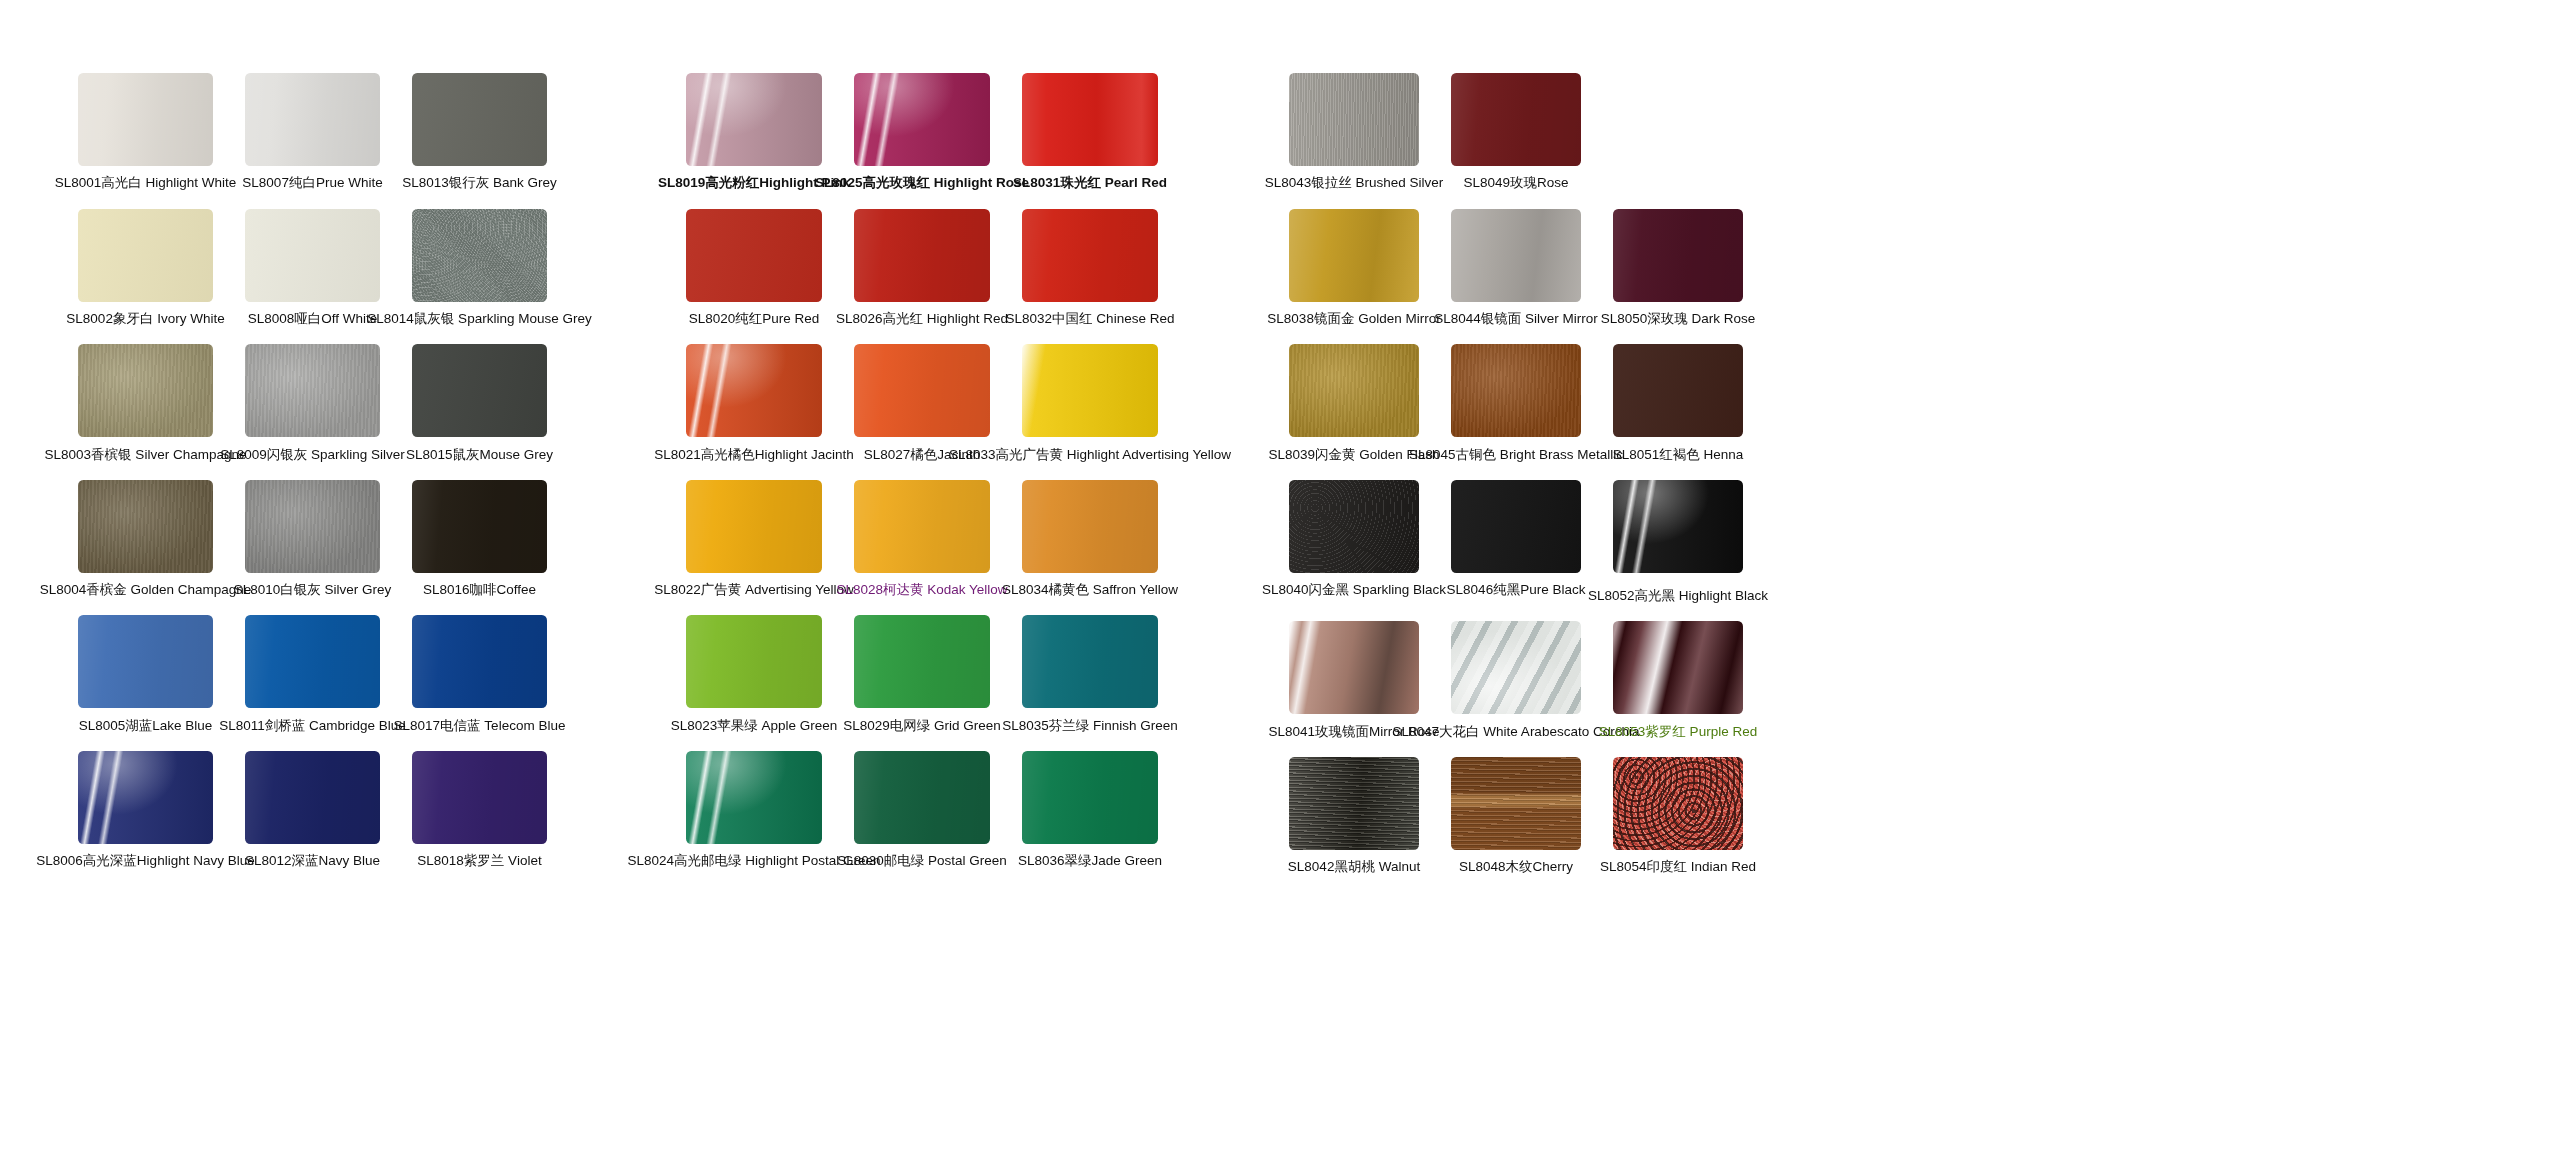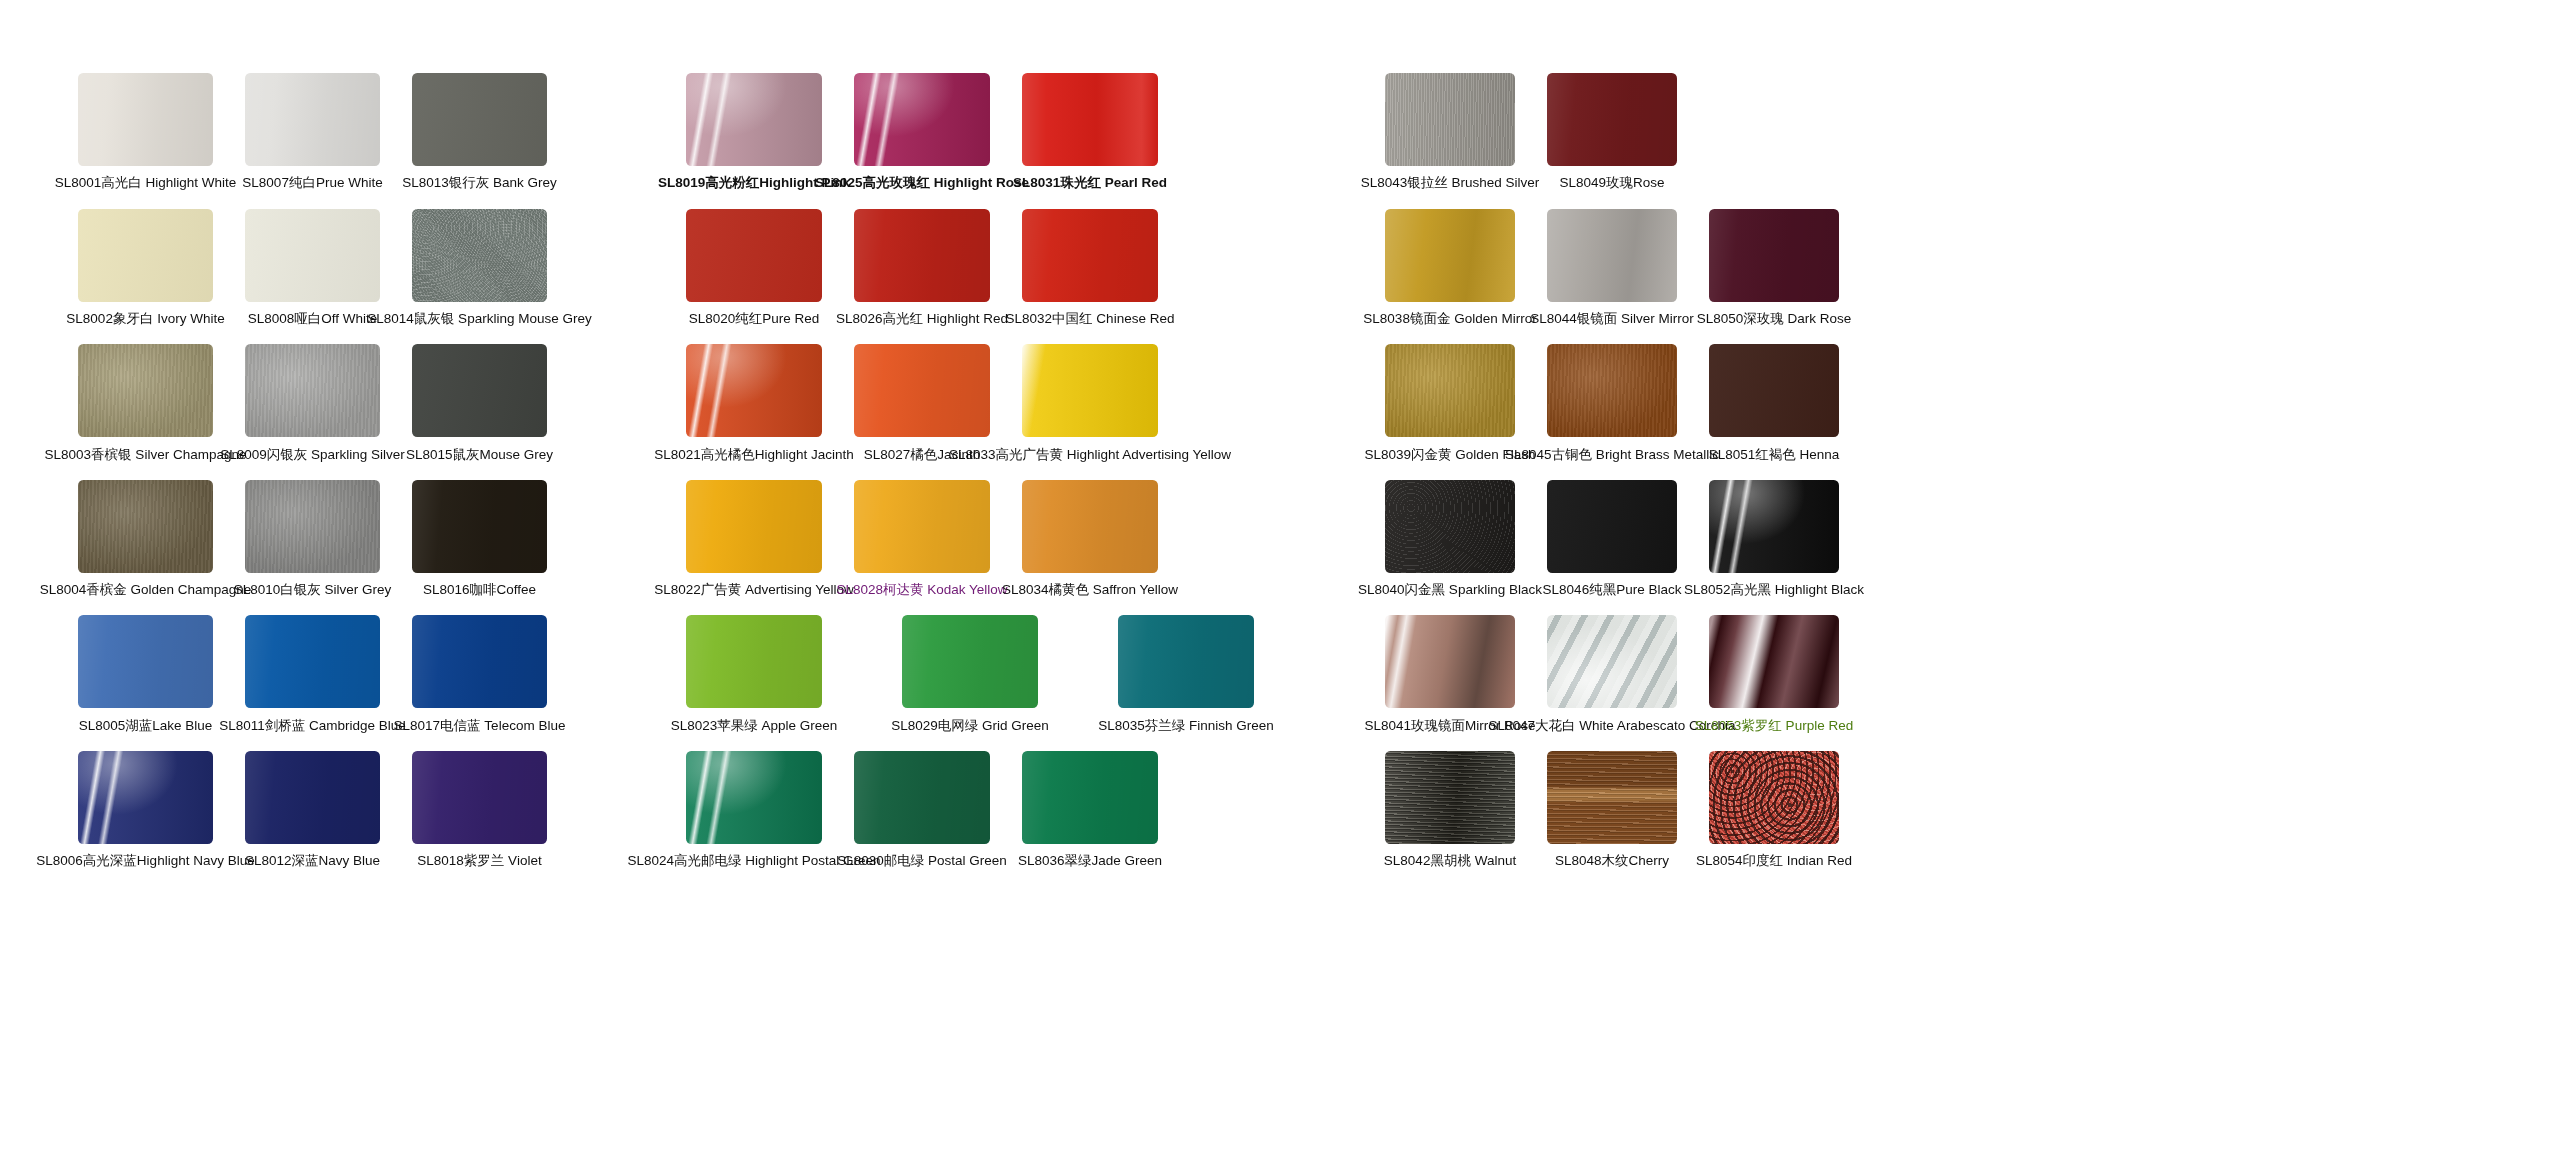--- a/index.html
+++ b/index.html
@@ -189,21 +189,21 @@
         </div>
         <div class="cell" style="margin-right: 32px; width: 136px;">
           <div class="swatch" style="width: 136px; height: 93px; background: linear-gradient(95deg, rgba(255, 255, 255, 0.1) 0%, rgba(255, 255, 255, 0.02) 22%, rgba(0, 0, 0, 0.06) 60%, rgba(0, 0, 0, 0.1) 100%), rgb(238, 171, 33);"></div>
           <div class="cap" style="margin-top: 10.4px; color: #701a75;">SL8028柯达黄  Kodak Yellow</div>
         </div>
         <div class="cell" style="margin-right: 0px; width: 136px;">
           <div class="swatch" style="width: 136px; height: 93px; background: linear-gradient(95deg, rgba(255, 255, 255, 0.1) 0%, rgba(255, 255, 255, 0.02) 22%, rgba(0, 0, 0, 0.06) 60%, rgba(0, 0, 0, 0.1) 100%), rgb(221, 142, 44);"></div>
           <div class="cap" style="margin-top: 10.4px; color: rgb(17, 17, 17);">SL8034橘黄色  Saffron Yellow</div>
         </div>
       </div>
-      <div class="row" style="margin-bottom: 18.7px; gap: 48px;">
+      <div class="row" style="margin-bottom: 18.7px;">
         <div class="cell" style="margin-right: 32px; width: 136px;">
           <div class="swatch" style="width: 136px; height: 93px; background: linear-gradient(95deg, rgba(255, 255, 255, 0.1) 0%, rgba(255, 255, 255, 0.02) 22%, rgba(0, 0, 0, 0.06) 60%, rgba(0, 0, 0, 0.1) 100%), rgb(128, 187, 43);"></div>
           <div class="cap" style="margin-top: 10.4px; color: rgb(17, 17, 17);">SL8023苹果绿  Apple Green</div>
         </div>
         <div class="cell" style="margin-right: 32px; width: 136px;">
           <div class="swatch" style="width: 136px; height: 93px; background: linear-gradient(95deg, rgba(255, 255, 255, 0.1) 0%, rgba(255, 255, 255, 0.02) 22%, rgba(0, 0, 0, 0.06) 60%, rgba(0, 0, 0, 0.1) 100%), rgb(47, 156, 65);"></div>
           <div class="cap" style="margin-top: 10.4px; color: rgb(17, 17, 17);">SL8029电网绿  Grid Green</div>
         </div>
         <div class="cell" style="margin-right: 0px; width: 136px;">
           <div class="swatch" style="width: 136px; height: 93px; background: linear-gradient(95deg, rgba(255, 255, 255, 0.1) 0%, rgba(255, 255, 255, 0.02) 22%, rgba(0, 0, 0, 0.06) 60%, rgba(0, 0, 0, 0.1) 100%), rgb(14, 110, 120);"></div>
@@ -266,21 +266,21 @@
       </div>
       <div class="row" style="margin-bottom: 18.7px;">
         <div class="cell" style="margin-right: 32px; width: 130px;">
           <div class="swatch" style="width: 130px; height: 93px; background: repeating-radial-gradient(circle at 20% 30%, rgba(255, 255, 255, 0.12) 0px, rgba(255, 255, 255, 0.12) 0.5px, rgba(0, 0, 0, 0) 0.5px, rgba(0, 0, 0, 0) 3.6px), linear-gradient(100deg, rgba(255, 255, 255, 0.06), rgba(0, 0, 0, 0.2)), rgb(33, 31, 29);"></div>
           <div class="cap" style="margin-top: 10.4px; color: rgb(17, 17, 17);">SL8040闪金黑  Sparkling Black</div>
         </div>
         <div class="cell" style="margin-right: 32px; width: 130px;">
           <div class="swatch" style="width: 130px; height: 93px; background: linear-gradient(100deg, rgba(255, 255, 255, 0.05), rgba(0, 0, 0, 0.05)), rgb(20, 20, 20);"></div>
           <div class="cap" style="margin-top: 10.4px; color: rgb(17, 17, 17);">SL8046纯黑Pure Black</div>
         </div>
-        <div class="cell" style="margin-right: 0px; width: 130px;">
+        <div class="cell" style="margin-right: 0px; width: 130px; gap: 6px;">
           <div class="swatch" style="width: 130px; height: 93px; background: linear-gradient(100deg, rgba(255, 255, 255, 0) 12%, rgba(255, 255, 255, 0.85) 15%, rgba(255, 255, 255, 0) 18%, rgba(255, 255, 255, 0) 24%, rgba(255, 255, 255, 0.75) 27%, rgba(255, 255, 255, 0) 30%), radial-gradient(at 28% 14%, rgba(255, 255, 255, 0.4), rgba(255, 255, 255, 0) 45%), linear-gradient(90deg, rgba(255, 255, 255, 0.08), rgba(0, 0, 0, 0.18)), rgb(14, 14, 14);"></div>
           <div class="cap" style="margin-top: 10.4px; color: rgb(17, 17, 17);">SL8052高光黑  Highlight Black</div>
         </div>
       </div>
       <div class="row" style="margin-bottom: 18.7px;">
         <div class="cell" style="margin-right: 32px; width: 130px;">
           <div class="swatch" style="width: 130px; height: 93px; background: linear-gradient(100deg, rgba(255, 255, 255, 0.92) 2%, rgba(255, 255, 255, 0.15) 9%, rgba(255, 255, 255, 0.85) 15%, rgba(255, 255, 255, 0.1) 22%, rgba(0, 0, 0, 0.1) 46%, rgba(0, 0, 0, 0.45) 72%, rgba(120, 70, 60, 0.25) 100%), rgb(176, 132, 117);"></div>
           <div class="cap" style="margin-top: 10.4px; color: rgb(17, 17, 17);">SL8041玫瑰镜面Mirror Rose</div>
         </div>
         <div class="cell" style="margin-right: 32px; width: 130px;">

